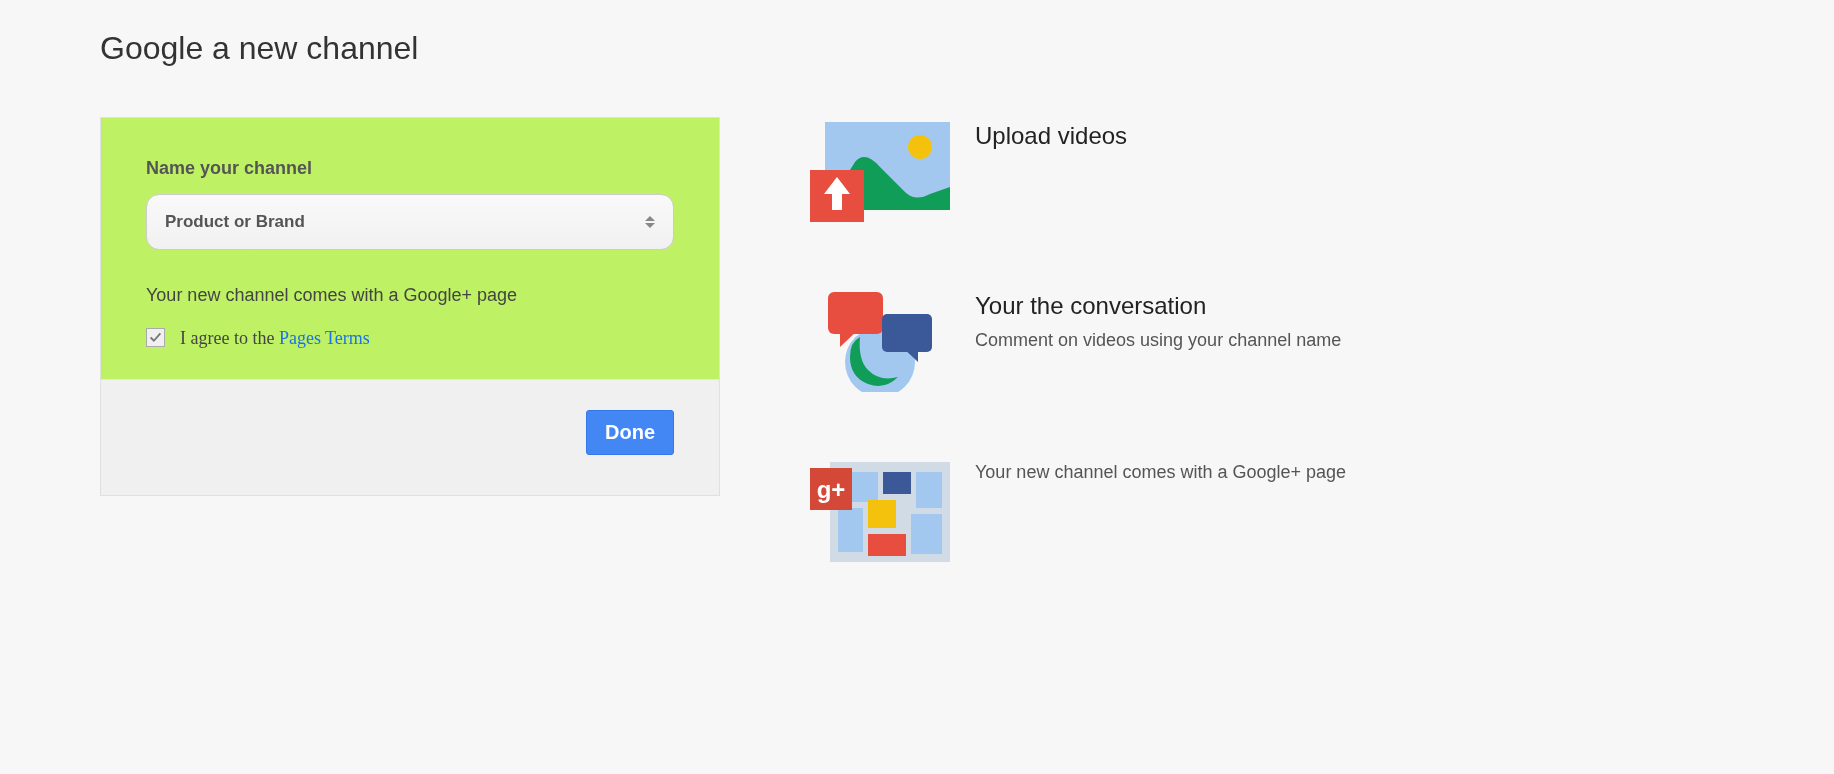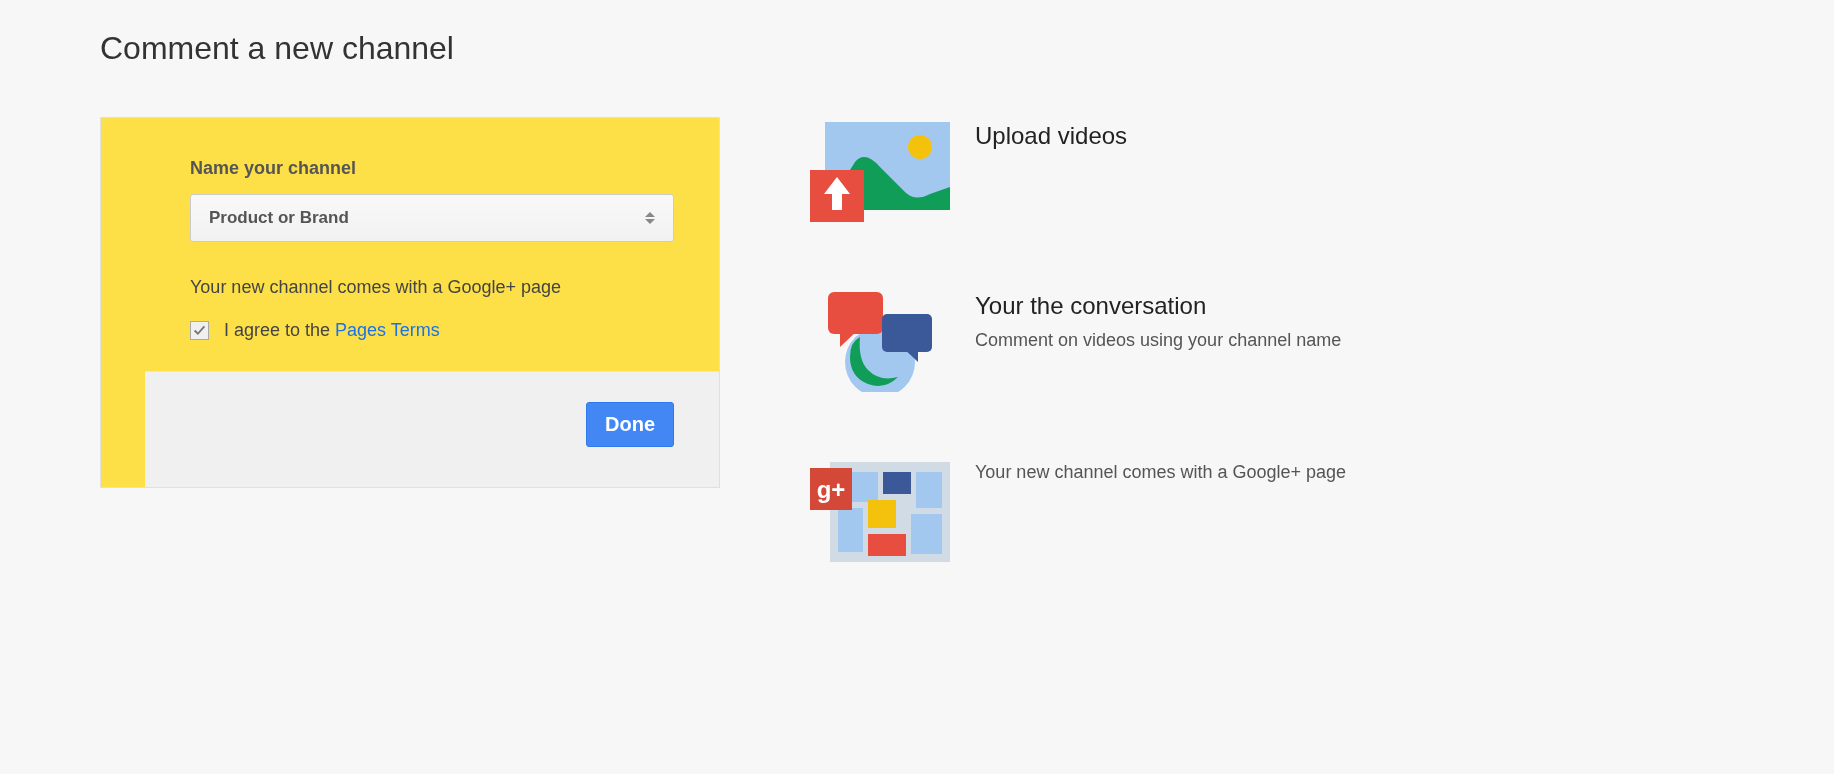--- a/index.html
+++ b/index.html
@@ -19,23 +19,22 @@
       align-items: flex-start;
     }
     .page-title {
       font-size: 32px;
       font-weight: normal;
       color: #333;
       margin-bottom: 50px;
     }
     .form-panel {
       width: 620px;
-      background: #fde047;
+      background: #bef264;
       border: 1px solid #e0e0e0;
-      padding-left: 44px;
     }
     .form-body {
       padding: 40px 45px 30px 45px;
     }
     .form-label {
       font-size: 18px;
       font-weight: bold;
       color: #555;
       margin-bottom: 15px;
       display: block;
@@ -45,24 +44,24 @@
       height: 50px;
       border: 1px solid #4285f4;
       padding: 0 15px;
       font-size: 20px;
       color: #222;
       outline: none;
       margin-bottom: 30px;
     }
     .select-wrapper {
       width: 100%;
-      height: 48px;
+      height: 56px;
       background: linear-gradient(#f9f9f9, #f1f1f1);
       border: 1px solid #ccc;
-      border-radius: 3px;
+      border-radius: 13px;
       display: flex;
       align-items: center;
       justify-content: space-between;
       padding: 0 18px;
       cursor: pointer;
       margin-bottom: 35px;
     }
     .select-text {
       font-size: 17px;
       font-weight: bold;
@@ -87,22 +86,22 @@
       border-right: 5px solid transparent;
       border-top: 5px solid #888;
     }
     .info-text {
       font-size: 18px;
       color: #444;
       margin-bottom: 22px;
     }
     .agree-row {
       display: flex;
-      align-items: center;
       gap: 15px;
+      font-family: Liberation Serif, serif;
     }
     .checkbox {
       width: 19px;
       height: 19px;
       border: 1px solid #aaa;
       background: #f0f0f0;
       display: flex;
       align-items: center;
       justify-content: center;
       cursor: pointer;
@@ -159,21 +158,21 @@
       margin-bottom: 10px;
     }
     .feature-text p {
       font-size: 18px;
       color: #555;
     }
   </style>
 </head>
 <body>
 
-<h1 class="page-title">Comment a new channel</h1>
+<h1 class="page-title">Google a new channel</h1>
 
 <div class="container">
   <div class="form-panel">
     <div class="form-body">
       <label class="form-label">Name your channel</label>
 
       <div class="select-wrapper">
         <span class="select-text">Product or Brand</span>
         <span class="select-arrows">
           <span class="arrow-up"></span>

